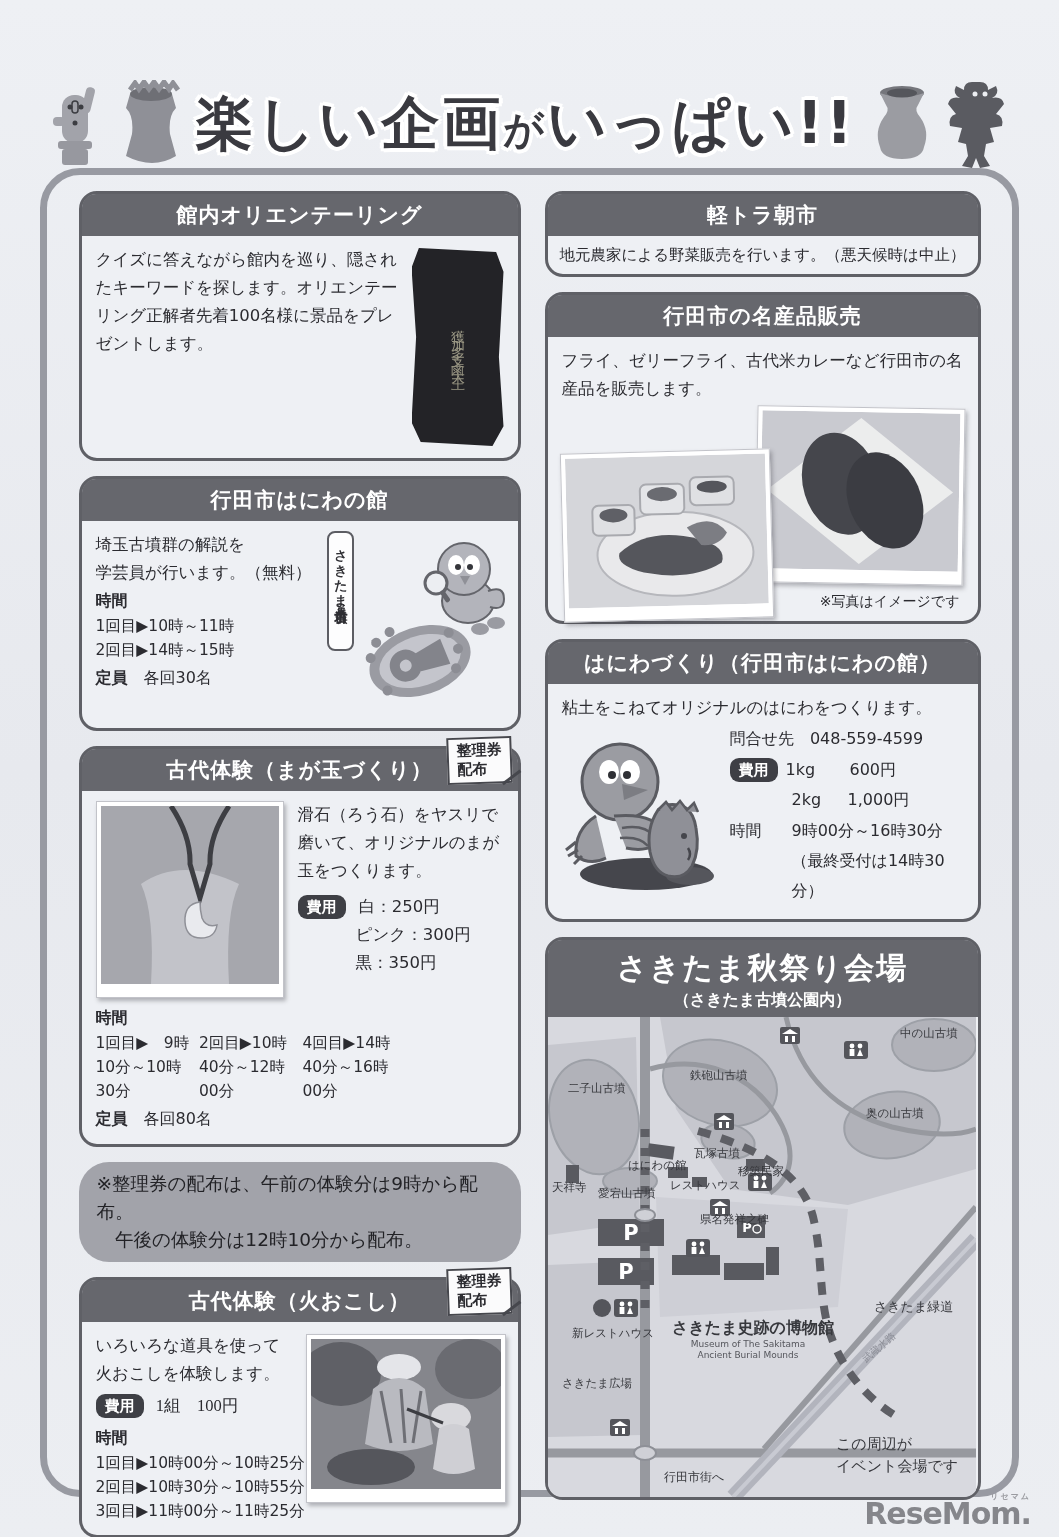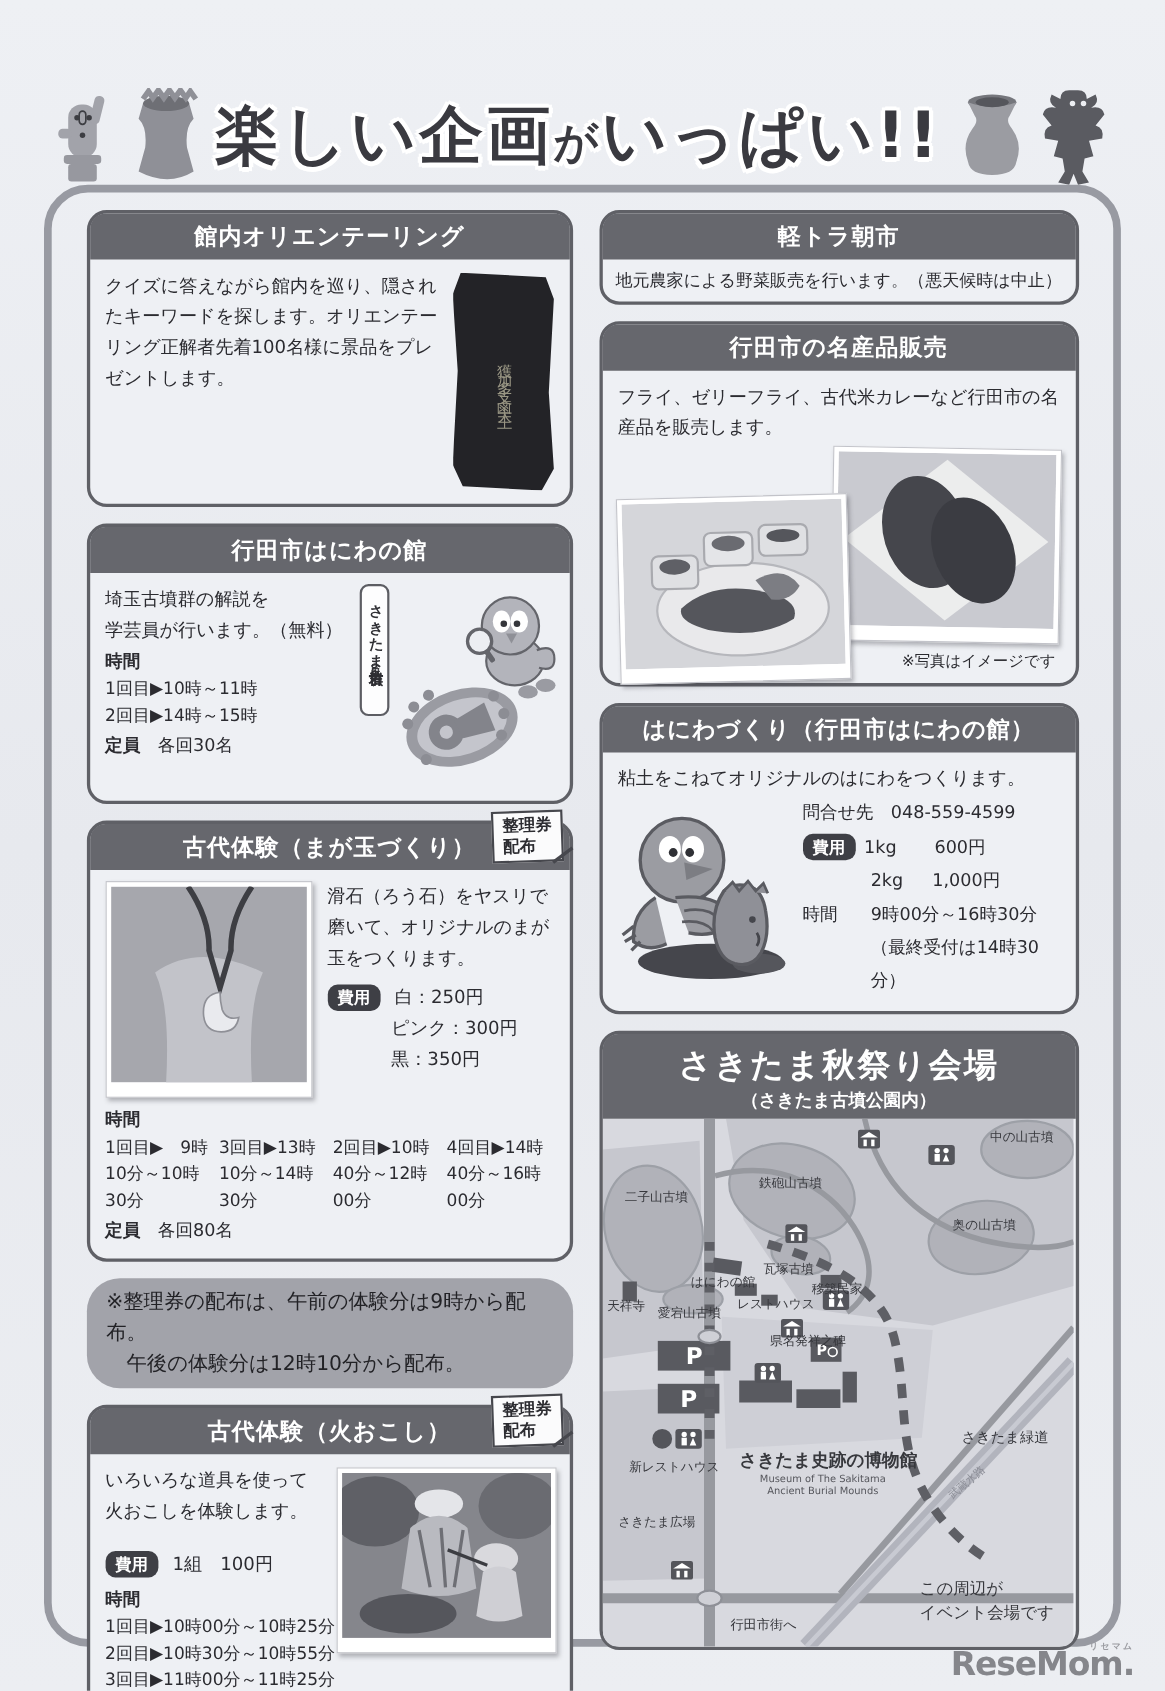--- a/index.html
+++ b/index.html
@@ -220,21 +220,20 @@
                   <span class="fee-badge">費用</span>
                   <span>白：250円</span>
                   <div style="padding-left:58px;">ピンク：300円</div>
                   <div style="padding-left:58px;">黒：350円</div>
                 </div>
               </div>
             </div>
             <div class="time-label" style="margin-top:6px;">時間</div>
             <div class="time-grid">
               <div>1回目▶　9時10分～10時30分</div>
-              <div>3回目▶13時10分～14時30分</div>
               <div>2回目▶10時40分～12時00分</div>
               <div>4回目▶14時40分～16時00分</div>
             </div>
             <div class="cap-row"><span class="lbl">定員</span><span>各回80名</span></div>
           </div>
         </div>
 
         <div class="note-pill">
           <div>※整理券の配布は、午前の体験分は9時から配布。</div>
           <div class="l2">午後の体験分は12時10分から配布。</div>
@@ -243,21 +242,21 @@
         <div class="card">
           <div class="ticket-badge">
             <div>整理券</div>
               <div>配布</div>
           </div>
           <div class="card-header">古代体験（火おこし）</div>
           <div class="card-body" style="position:relative;">
             <div style="width:215px;">
               <div>いろいろな道具を使って</div>
               <div>火おこしを体験します。</div>
-              <div style="margin-top:20px;">
+              <div style="margin-top:4px;font-family:Liberation Serif, serif;">
                 <span class="fee-badge">費用</span>
                 <span>1組　100円</span>
               </div>
             </div>
             <div class="photo-frame" style="position:absolute;right:12px;top:12px;">
               <svg width="190" height="150" viewBox="0 0 190 150">
                 <rect width="190" height="150" fill="#85868c"></rect>
                 <ellipse cx="30" cy="35" rx="40" ry="32" fill="#5f6066"></ellipse>
                 <ellipse cx="160" cy="30" rx="36" ry="30" fill="#6a6b71"></ellipse>
                 <ellipse cx="88" cy="28" rx="22" ry="13" fill="#e4e5e9"></ellipse>

